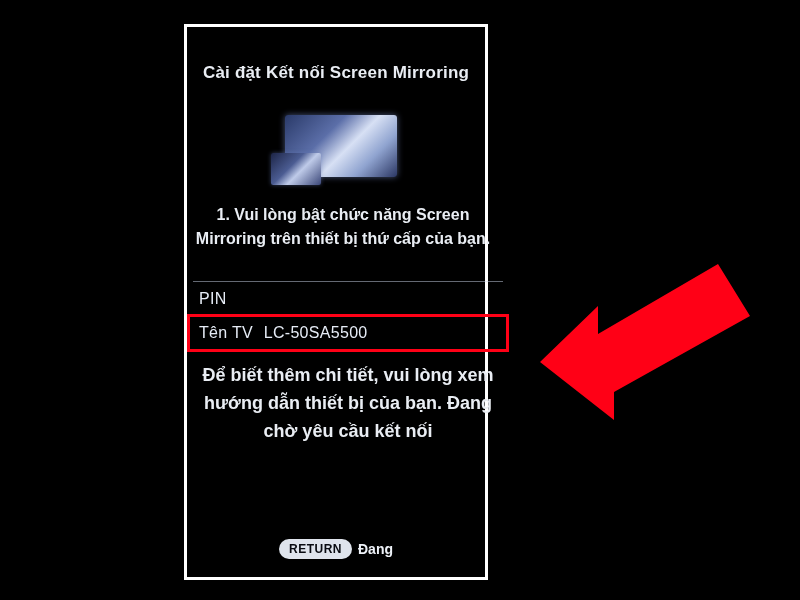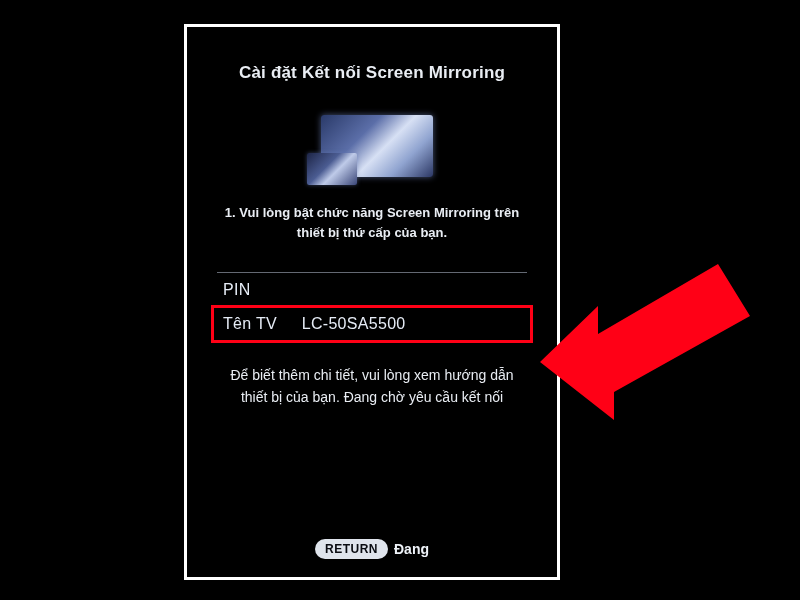--- a/index.html
+++ b/index.html
@@ -10,21 +10,21 @@
     background: #000;
     overflow: hidden;
     font-family: Arial, Helvetica, sans-serif;
   }
 
   
   .stage {
     position: absolute;
     left: 184px;
     top: 24px;
-    width: 376px;
+    width: 304px;
     height: 556px;
     border: 3px solid #fff;
     box-sizing: border-box;
   }
 
   
   .panel {
     position: absolute;
     inset: 6px;
     color: #e9edf3;
@@ -62,63 +62,63 @@
     width: 50px;
     height: 32px;
     border-radius: 2px;
     background: linear-gradient(135deg, #1d2547 0%, #4b5c92 40%, #bfcbe9 58%, #3a4678 100%);
     box-shadow: 0 0 4px rgba(100,120,180,0.5);
   }
 
   .instruction {
     margin: 14px auto 8px;
     width: 300px;
-    font-size: 13px;
+    font-size: 16px;
     line-height: 1.5;
     font-weight: 600;
   }
 
   
   .info {
     margin: 30px auto 0;
     width: 310px;
     text-align: left;
     border-top: 1px solid rgba(200,210,230,0.5);
   }
   .info .row {
     padding: 8px 6px;
     font-size: 16px;
     font-weight: 400;
     letter-spacing: 0.3px;
     color: #e6ecf6;
   }
   .info .row .label { display:inline-block; }
-  .info .row .value { display:inline-block; margin-left: 20px; }
+  .info .row .value { display:inline-block; margin-left: 6px; }
 
   
   .highlight {
     position: relative;
   }
   .highlight::after {
     content: "";
     position: absolute;
     left: -6px;
     right: -6px;
     top: -2px;
     bottom: -2px;
     border: 3px solid #ff0016;
     pointer-events: none;
   }
 
   .footnote {
-    margin: 24px auto 0;
+    margin: 12px auto 0;
     width: 310px;
-    font-size: 14px;
+    font-size: 18px;
     line-height: 1.55;
-    font-weight: 400;
+    font-weight: 700;
   }
 
   
   .return-row {
     position: absolute;
     left: 0;
     right: 0;
     bottom: 12px;
     display: flex;
     justify-content: center;

